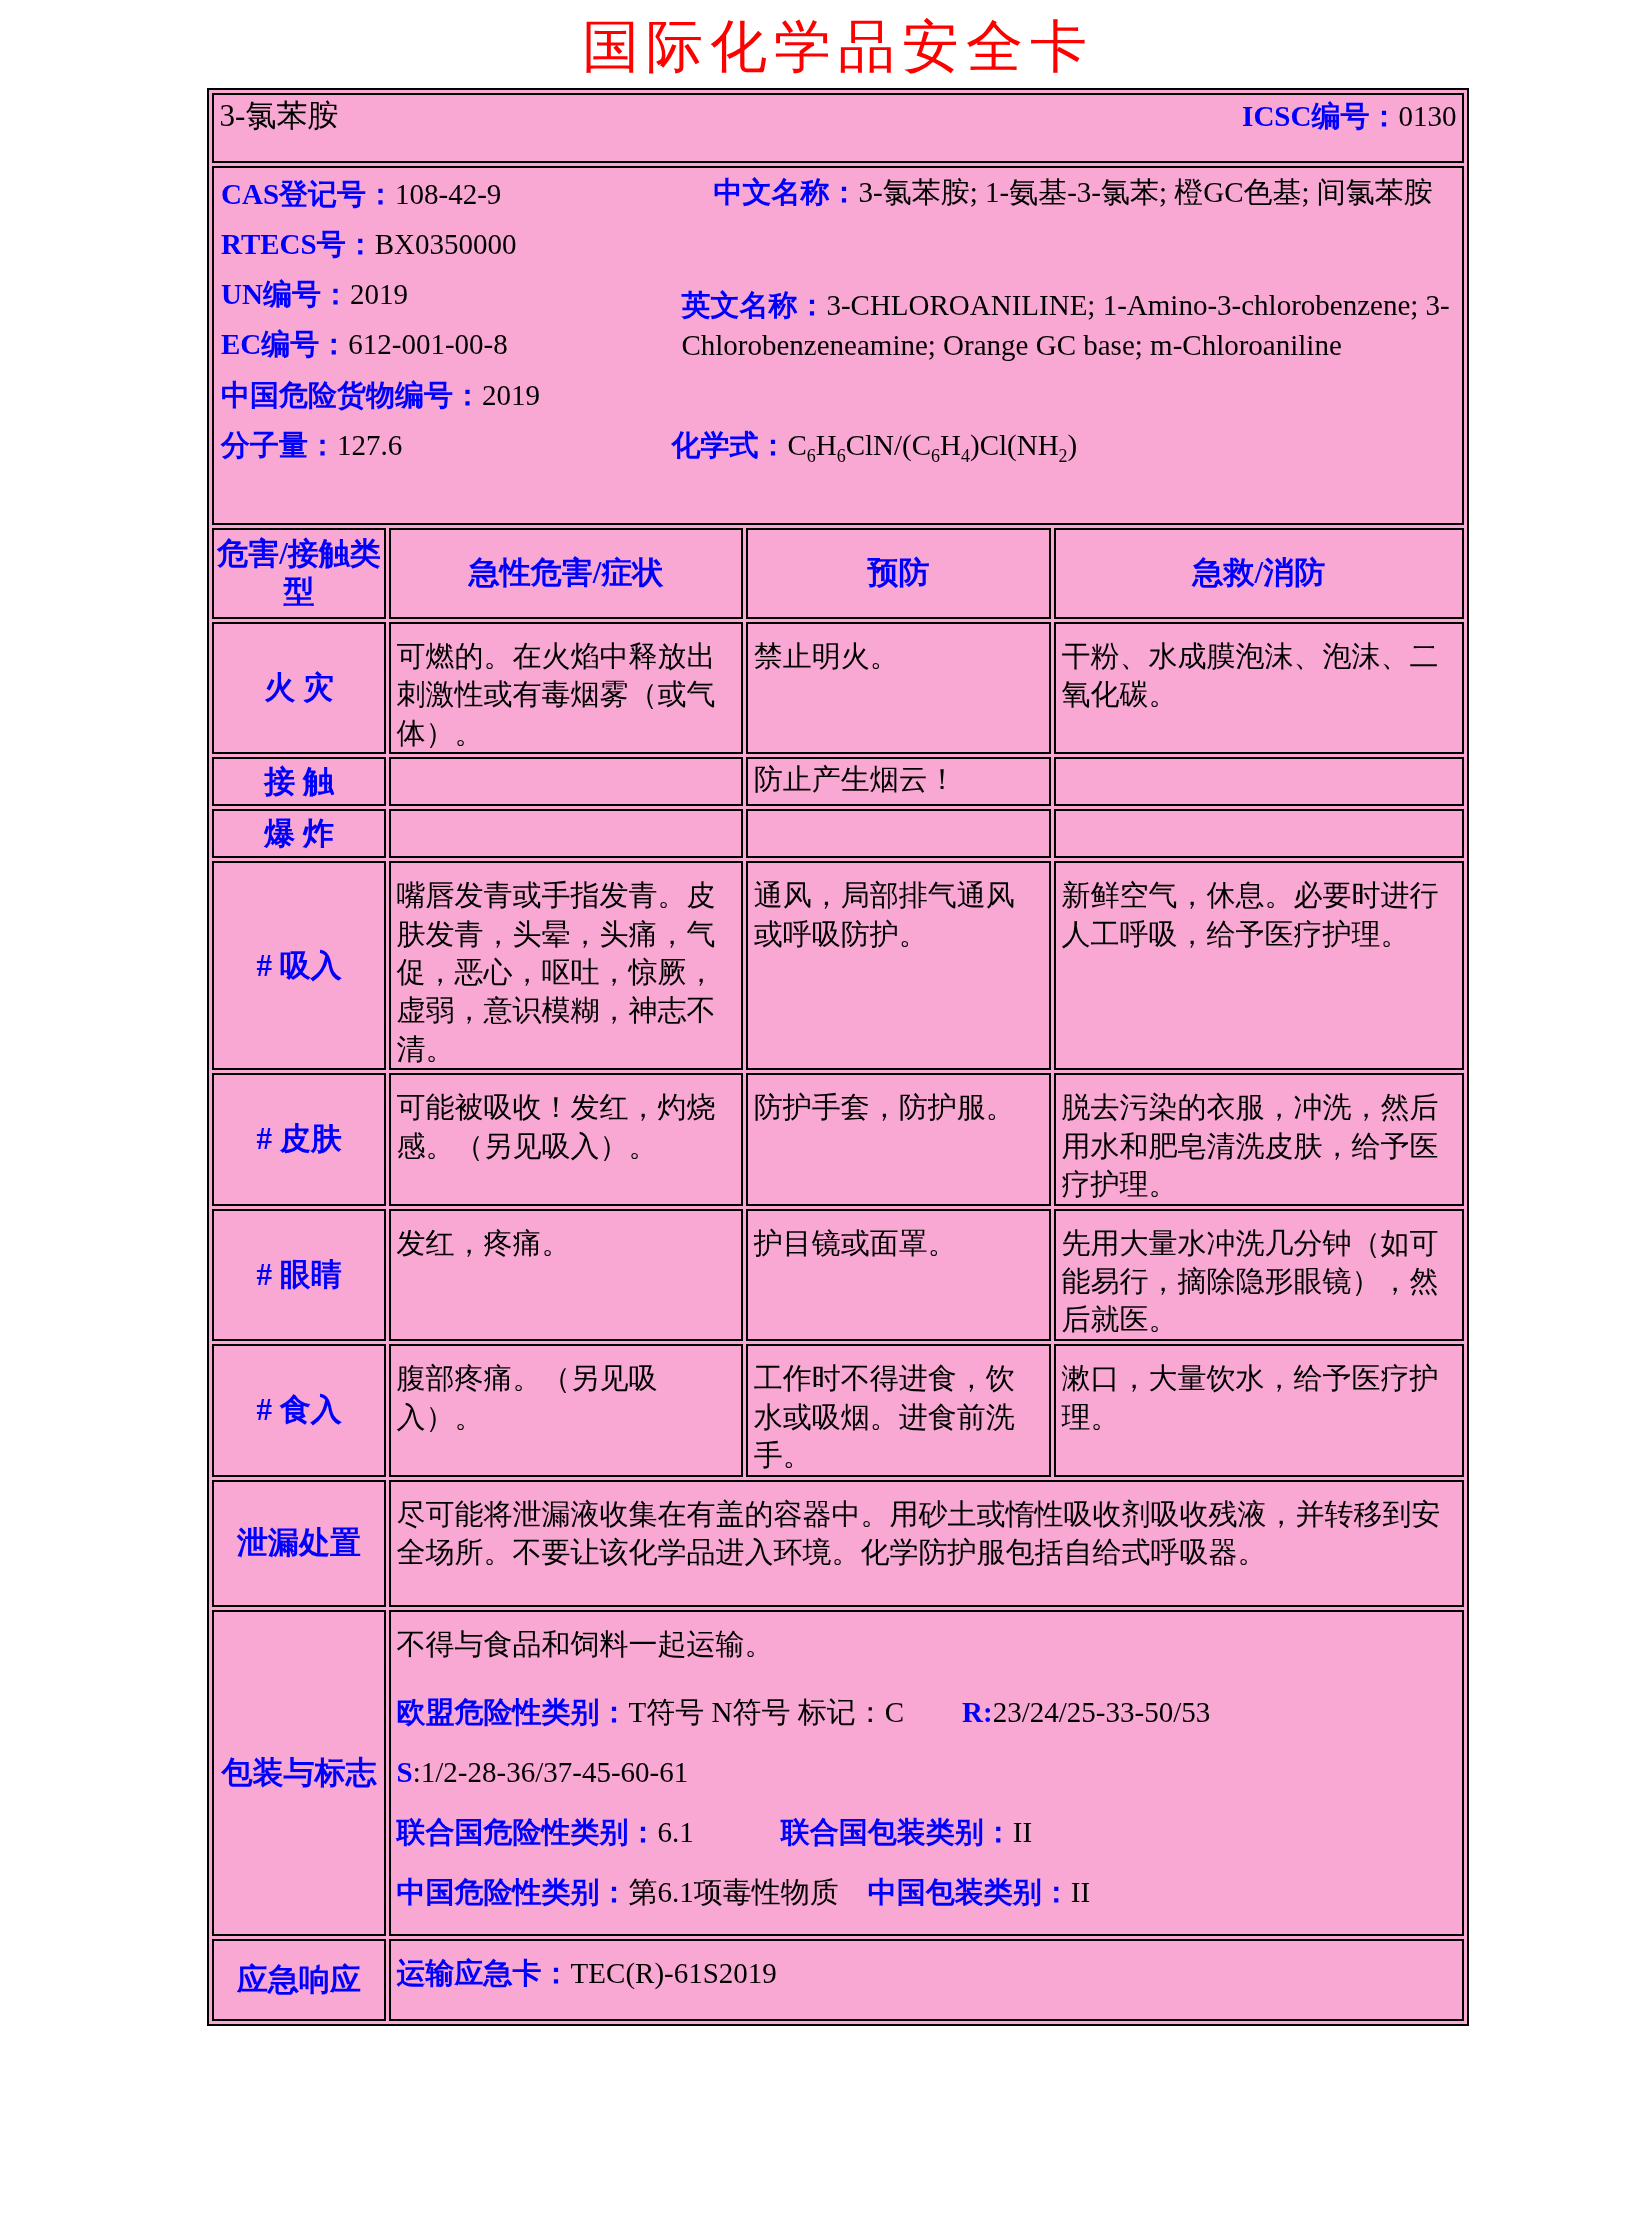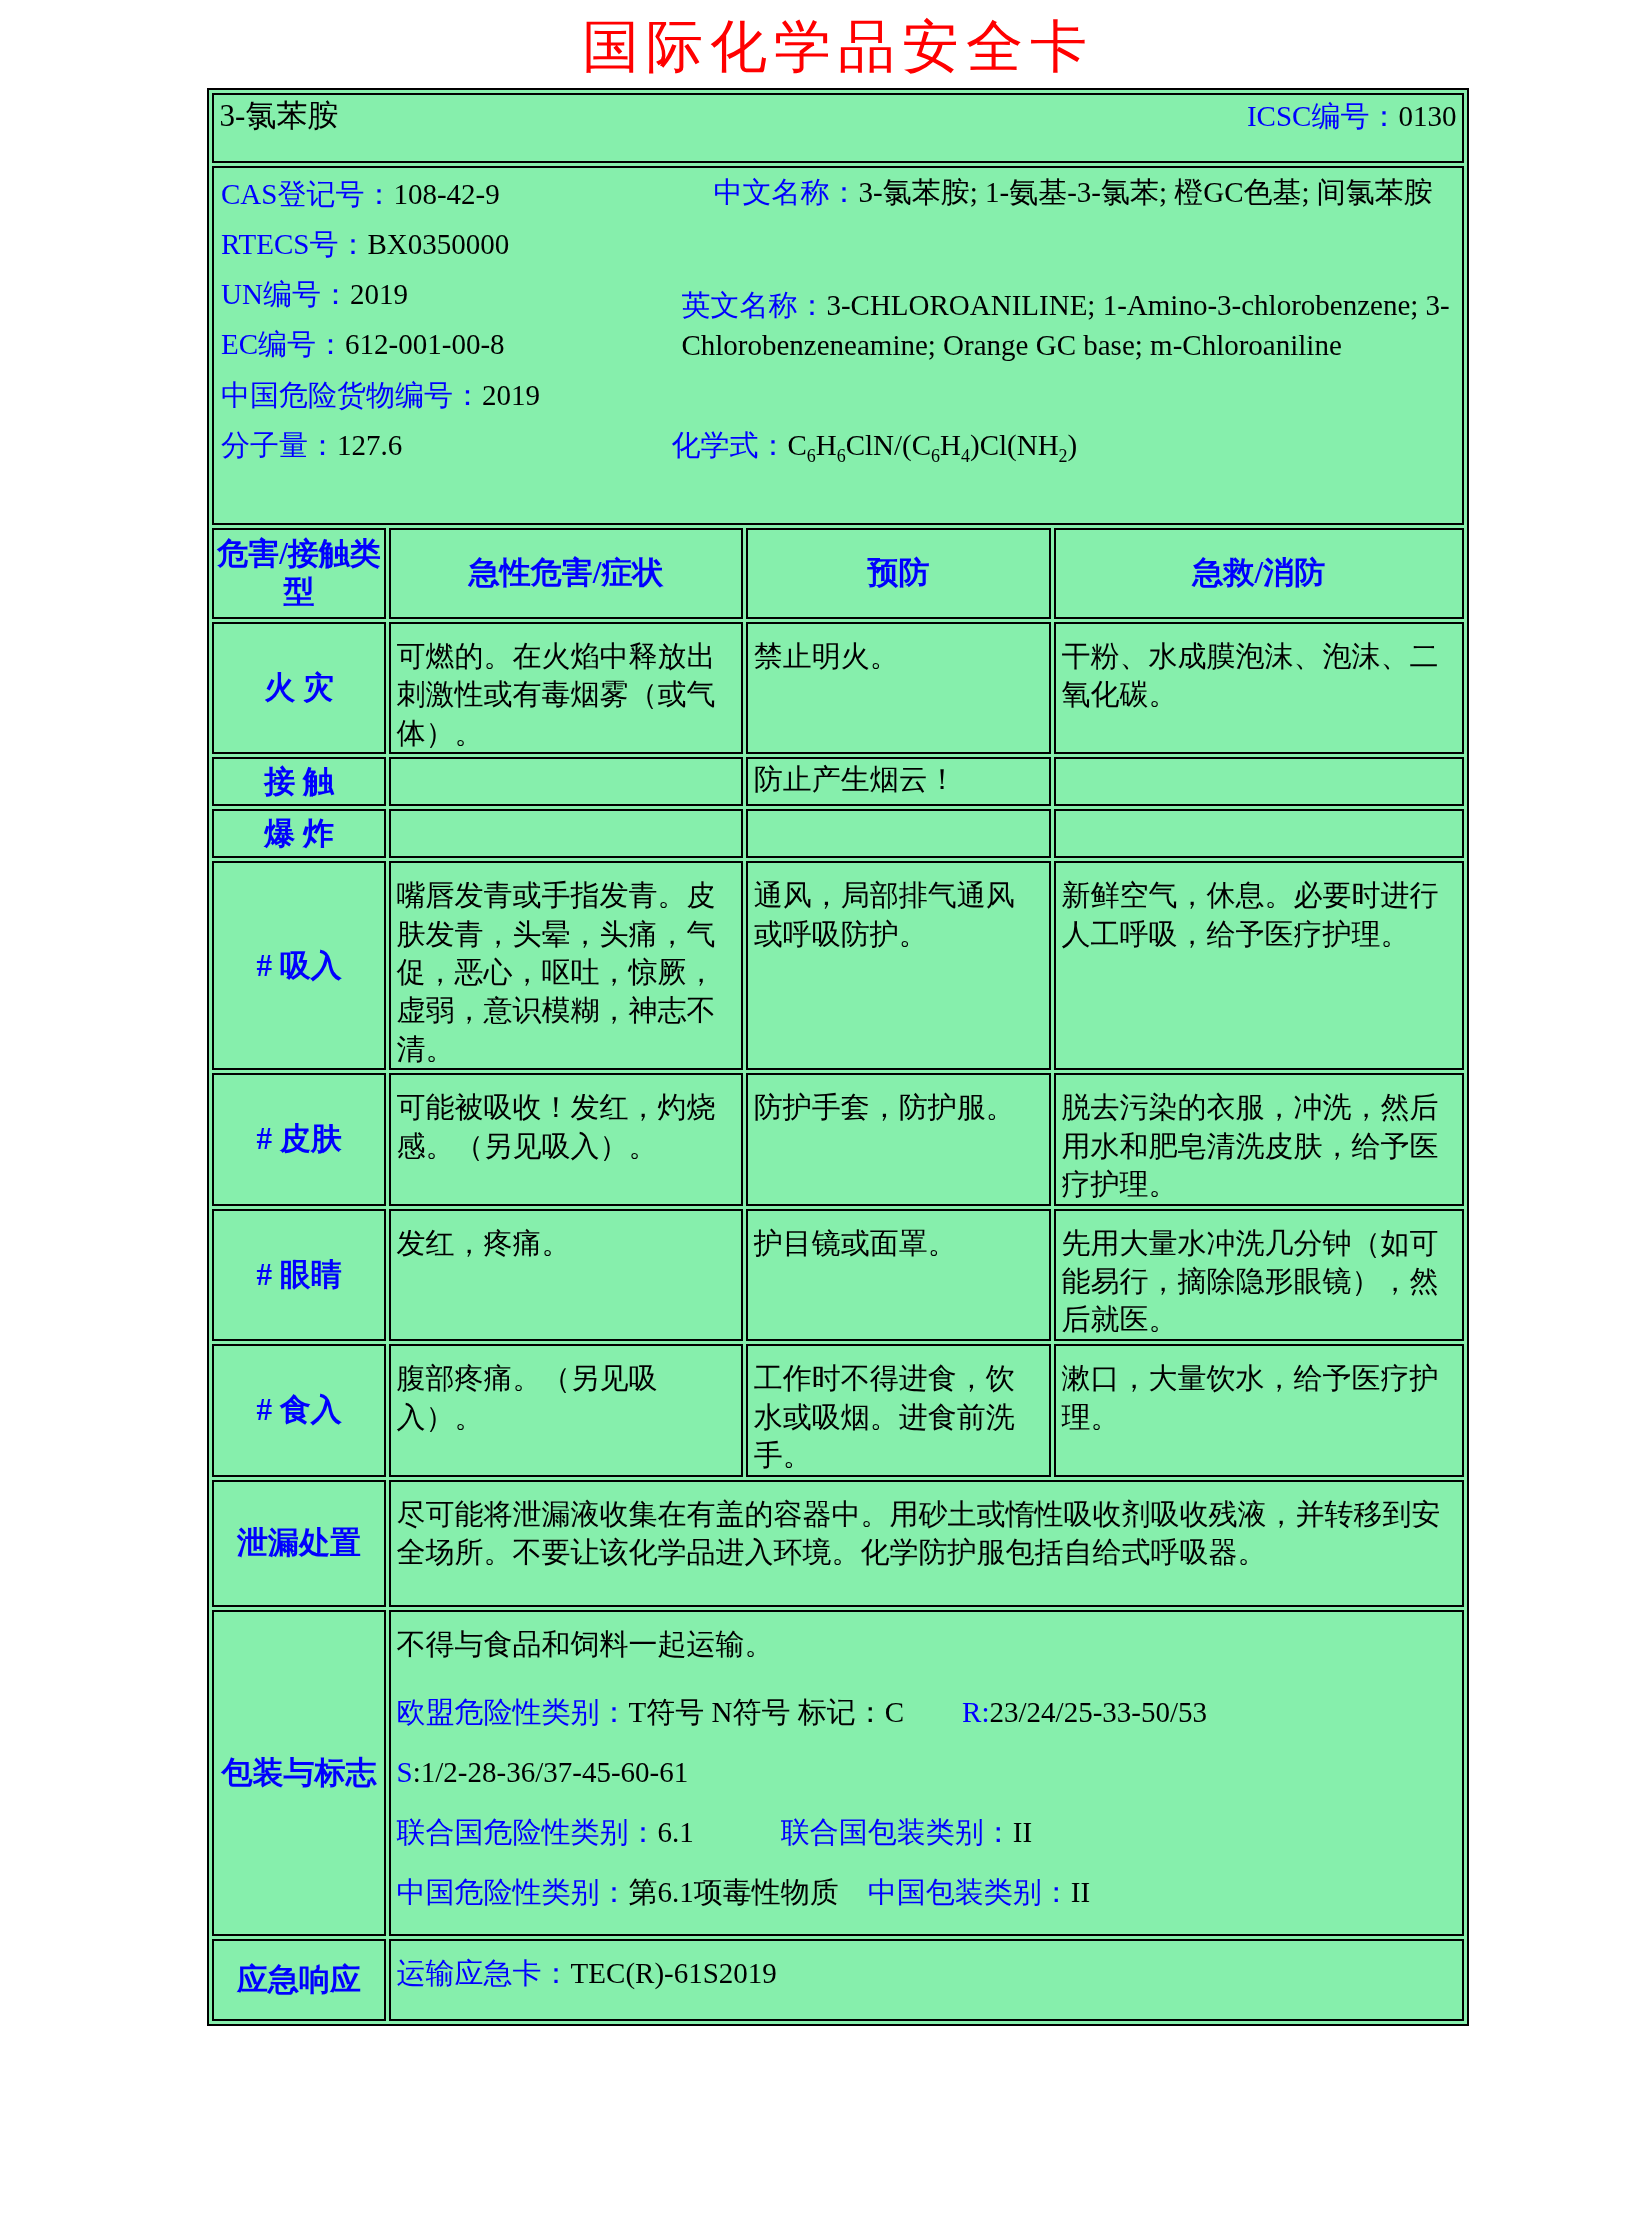--- a/index.html
+++ b/index.html
@@ -9,31 +9,31 @@
     font-family:"Liberation Serif","DejaVu Serif",serif;
   }
   .page-title {
     width:1262px; margin:9.7px 0 4.2px 207px; text-align:center;
     color:#ff0000; font-weight:normal; font-size:57px; letter-spacing:7px;
     line-height:1.3;
   }
   .card { margin-left:207px; width:1262px; }
   table.icsc {
     width:100%; border:2.8px solid #000; border-collapse:separate;
-    border-spacing:3.5px; table-layout:fixed; background:#86efac;
+    border-spacing:3.5px; table-layout:fixed; background:#f9a8d4;
   }
   td {
     border:2.1px solid #000; vertical-align:top; padding:0.7px 5.6px;
     font-size:29px; line-height:1.32; overflow:hidden; word-break:break-word;
   }
   td.lbl {
     color:#0000ff; font-weight:bold; text-align:center; vertical-align:middle;
     font-size:31px; line-height:1.25; padding:0 2.8px;
   }
-  .b { color:#0000ff; font-weight:normal;margin-top:44px; }
+  .b { color:#0000ff; font-weight:bold;margin-top:44px; }
   .hdr-row { display:flex; justify-content:space-between; align-items:center; height:100%; }
   .hdr-name { font-size:31px; }
   .hdr-icsc { font-size:29px; white-space:nowrap; }
   .ids-cell { display:flex; flex-direction:column; justify-content:space-between;
               height:100%; padding:4.2px 7px 11px 7px; }
   .ids-grid { display:grid; grid-template-columns:36.5% 63.5%;gap:10px; }
   .ids-list .ids-line { margin:2.8px 0 11px 0; line-height:1.35; }
   .names-cn { line-height:1.4;text-align:center; }
   .names-en { line-height:1.4; margin-top:72px; }
   .mol-grid { display:grid; grid-template-columns:36.5% 63.5%; }

